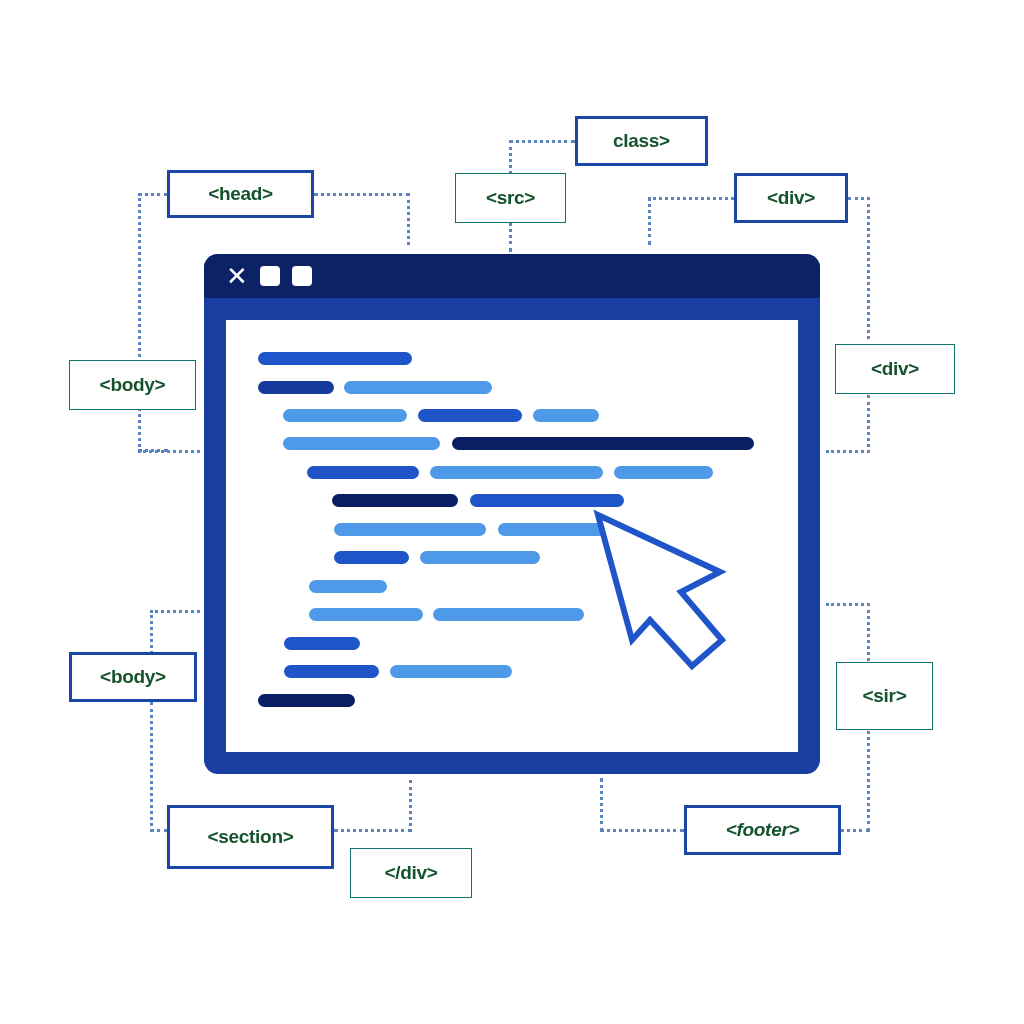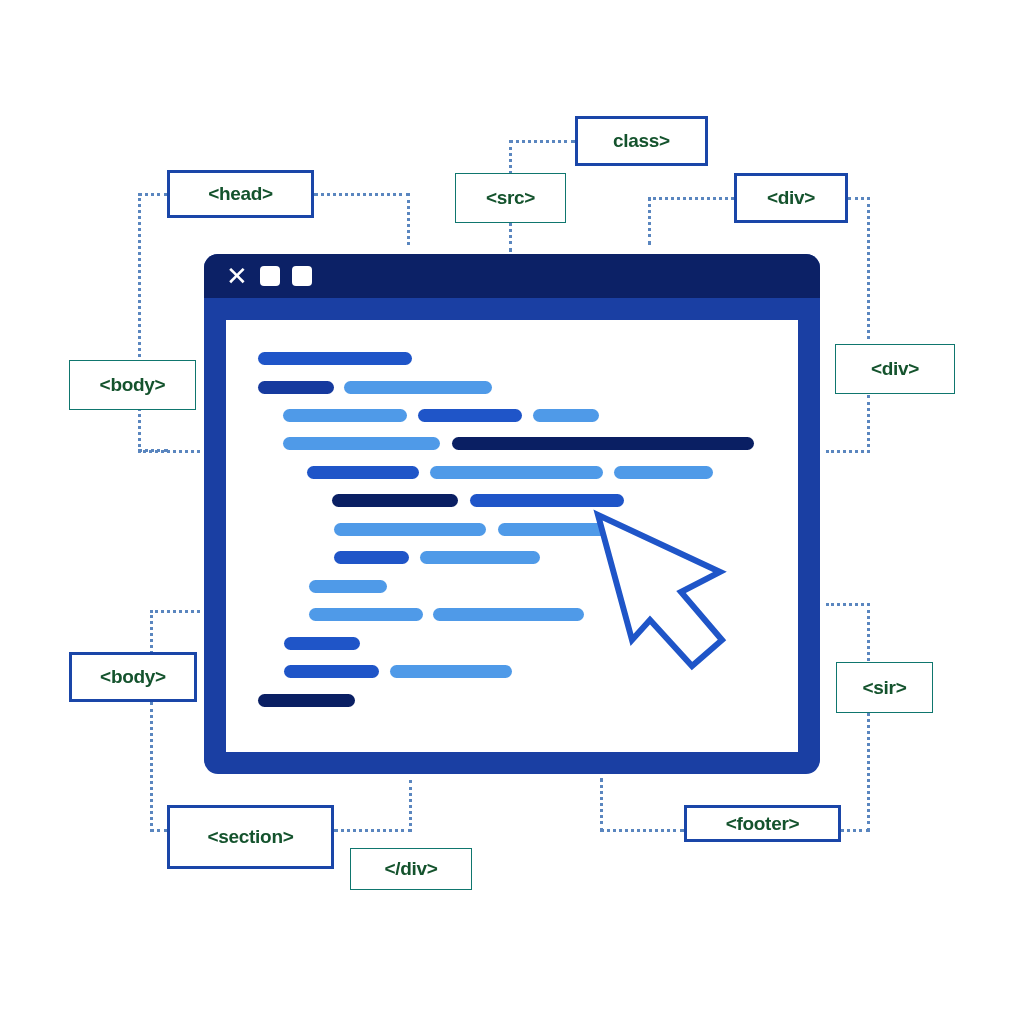--- a/index.html
+++ b/index.html
@@ -45,24 +45,24 @@
 <div class="conn" style="left:826px; top:603px; width:44px; height:58px; border-top-width:3px; border-right-width:3px;"></div>
 <div class="conn" style="left:840px; top:712px; width:30px; height:120px; border-right-width:3px; border-bottom-width:3px;"></div>
 
 <div class="tag dark" style="left:167px; top:170px; width:147px; height:48px;">&lt;head&gt;</div>
 <div class="tag dark" style="left:575px; top:116px; width:133px; height:50px;">class&gt;</div>
 <div class="tag light" style="left:455px; top:173px; width:111px; height:50px;">&lt;src&gt;</div>
 <div class="tag dark" style="left:734px; top:173px; width:114px; height:50px;">&lt;div&gt;</div>
 <div class="tag light" style="left:835px; top:344px; width:120px; height:50px;">&lt;div&gt;</div>
 <div class="tag light" style="left:69px; top:360px; width:127px; height:50px;">&lt;body&gt;</div>
 <div class="tag dark" style="left:69px; top:652px; width:128px; height:50px;">&lt;body&gt;</div>
-<div class="tag light" style="left:836px; top:662px; width:97px; height:51px;">&lt;sir&gt;</div>
+<div class="tag light" style="left:836px; top:662px; width:97px; height:68px;">&lt;sir&gt;</div>
 <div class="tag dark" style="left:167px; top:805px; width:167px; height:64px;">&lt;section&gt;</div>
-<div class="tag light" style="left:350px; top:848px; width:122px; height:42px;">&lt;/div&gt;</div>
-<div class="tag dark" style="left:684px; top:805px; width:157px; height:37px;">&lt;footer&gt;</div>
+<div class="tag light" style="left:350px; top:848px; width:122px; height:50px;">&lt;/div&gt;</div>
+<div class="tag dark" style="left:684px; top:805px; width:157px; height:50px;font-style:italic;">&lt;footer&gt;</div>
 
 <div class="window">
   <div class="titlebar">
     <span class="tb-x">✕</span>
     <span class="tb-sq" style="left:56px;"></span>
     <span class="tb-sq" style="left:88px;"></span>
   </div>
   <div class="content">
 
     <div class="bar c-mid" style="left:32px;  top:32px;  width:154px;"></div>

